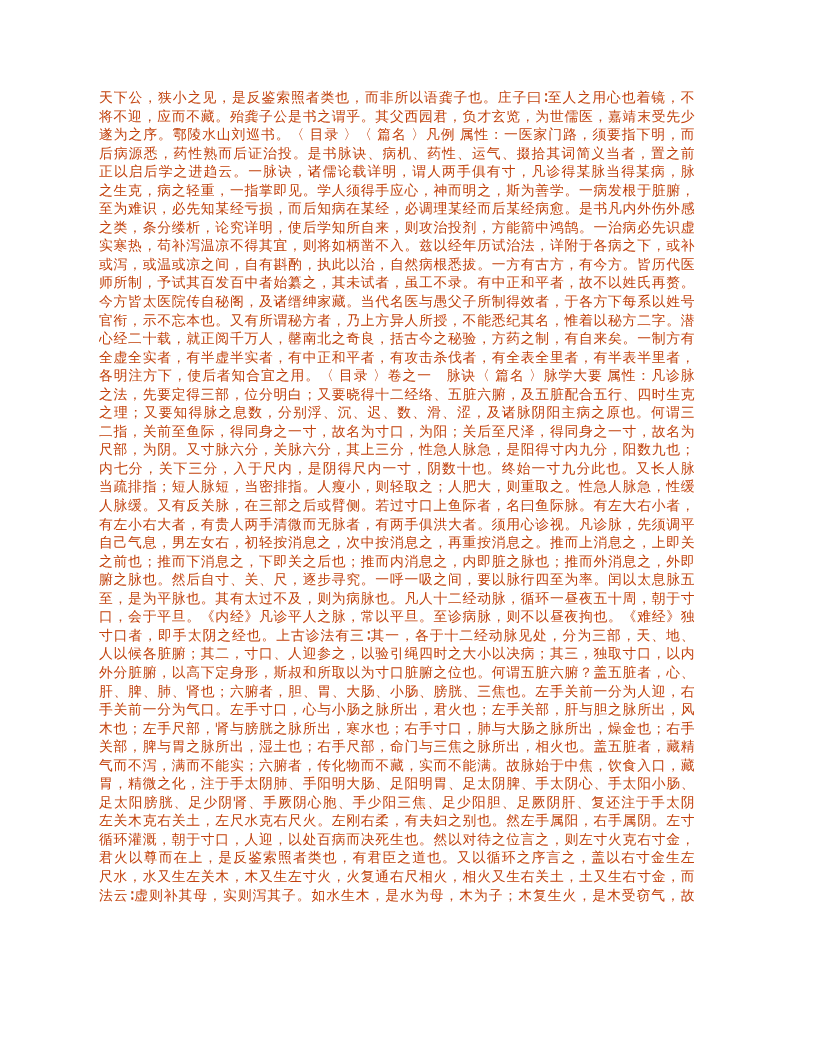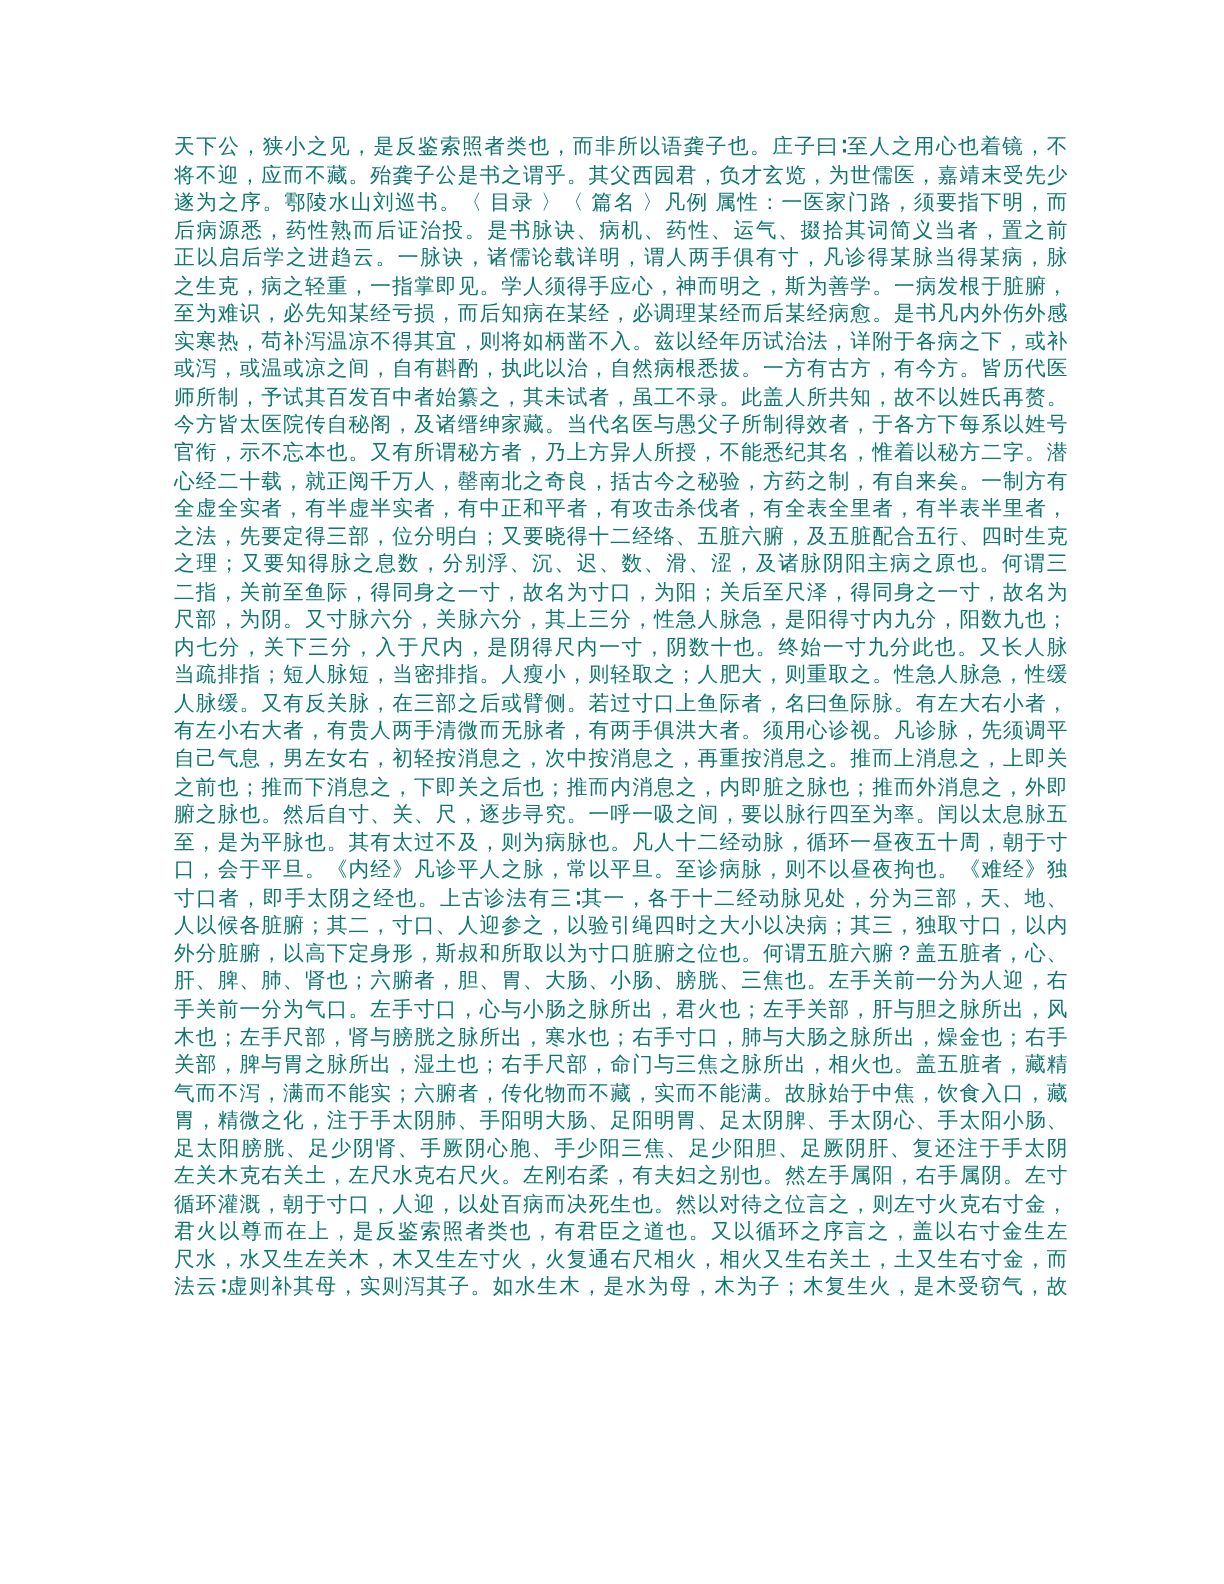--- a/index.html
+++ b/index.html
@@ -10,24 +10,24 @@
   .page {
     position: relative;
     width: 816px;
     height: 1056px;
     background: #ffffff;
     overflow: hidden;
     font-family: "Liberation Serif", "DejaVu Serif", serif;
   }
   .text-block {
     position: absolute;
-    left: 116px;
+    left: 99px;
     top: 89px;
     width: 596px;
-    color: #0f766e;
+    color: #c2410c;
   }
   .text-line {
     font-size: 13.8px;
     line-height: 18.55px;
     height: 18.55px;
     letter-spacing: 0.4px;
     text-align: justify;
     text-align-last: justify;
     -moz-text-align-last: justify;
     overflow: hidden;
@@ -38,27 +38,29 @@
 
 <div class="page">
   <div class="text-block">
       <div class="text-line">天下公，狭小之见，是反鉴索照者类也，而非所以语龚子也。庄子曰∶至人之用心也着镜，不</div>
       <div class="text-line">将不迎，应而不藏。殆龚子公是书之谓乎。其父西园君，负才玄览，为世儒医，嘉靖末受先少</div>
       <div class="text-line">遂为之序。鄠陵水山刘巡书。〈 目录 〉〈 篇名 〉凡例 属性：一医家门路，须要指下明，而</div>
       <div class="text-line">后病源悉，药性熟而后证治投。是书脉诀、病机、药性、运气、掇拾其词简义当者，置之前列，</div>
       <div class="text-line">正以启后学之进趋云。一脉诀，诸儒论载详明，谓人两手俱有寸，凡诊得某脉当得某病，脉</div>
       <div class="text-line">之生克，病之轻重，一指掌即见。学人须得手应心，神而明之，斯为善学。一病发根于脏腑，</div>
       <div class="text-line">至为难识，必先知某经亏损，而后知病在某经，必调理某经而后某经病愈。是书凡内外伤外感</div>
+      <div class="text-line">之类，条分缕析，论究详明，使后学知所自来，则攻治投剂，方能箭中鸿鹄。一治病必先识虚</div>
       <div class="text-line">实寒热，苟补泻温凉不得其宜，则将如柄凿不入。兹以经年历试治法，详附于各病之下，或补</div>
       <div class="text-line">或泻，或温或凉之间，自有斟酌，执此以治，自然病根悉拔。一方有古方，有今方。皆历代医</div>
-      <div class="text-line">师所制，予试其百发百中者始纂之，其未试者，虽工不录。此盖人所共知，故不以姓氏再赘。</div>
+      <div class="text-line">师所制，予试其百发百中者始纂之，其未试者，虽工不录。有中正和平者，故不以姓氏再赘。</div>
       <div class="text-line">今方皆太医院传自秘阁，及诸缙绅家藏。当代名医与愚父子所制得效者，于各方下每系以姓号</div>
       <div class="text-line">官衔，示不忘本也。又有所谓秘方者，乃上方异人所授，不能悉纪其名，惟着以秘方二字。潜</div>
       <div class="text-line">心经二十载，就正阅千万人，罄南北之奇良，括古今之秘验，方药之制，有自来矣。一制方有</div>
       <div class="text-line">全虚全实者，有半虚半实者，有中正和平者，有攻击杀伐者，有全表全里者，有半表半里者，</div>
+      <div class="text-line">各明注方下，使后者知合宜之用。〈 目录 〉卷之一　脉诀〈 篇名 〉脉学大要 属性：凡诊脉</div>
       <div class="text-line">之法，先要定得三部，位分明白；又要晓得十二经络、五脏六腑，及五脏配合五行、四时生克</div>
       <div class="text-line">之理；又要知得脉之息数，分别浮、沉、迟、数、滑、涩，及诸脉阴阳主病之原也。何谓三部？</div>
       <div class="text-line">二指，关前至鱼际，得同身之一寸，故名为寸口，为阳；关后至尺泽，得同身之一寸，故名为</div>
       <div class="text-line">尺部，为阴。又寸脉六分，关脉六分，其上三分，性急人脉急，是阳得寸内九分，阳数九也；尺</div>
       <div class="text-line">内七分，关下三分，入于尺内，是阴得尺内一寸，阴数十也。终始一寸九分此也。又长人脉长，</div>
       <div class="text-line">当疏排指；短人脉短，当密排指。人瘦小，则轻取之；人肥大，则重取之。性急人脉急，性缓</div>
       <div class="text-line">人脉缓。又有反关脉，在三部之后或臂侧。若过寸口上鱼际者，名曰鱼际脉。有左大右小者，</div>
       <div class="text-line">有左小右大者，有贵人两手清微而无脉者，有两手俱洪大者。须用心诊视。凡诊脉，先须调平</div>
       <div class="text-line">自己气息，男左女右，初轻按消息之，次中按消息之，再重按消息之。推而上消息之，上即关</div>
       <div class="text-line">之前也；推而下消息之，下即关之后也；推而内消息之，内即脏之脉也；推而外消息之，外即</div>

